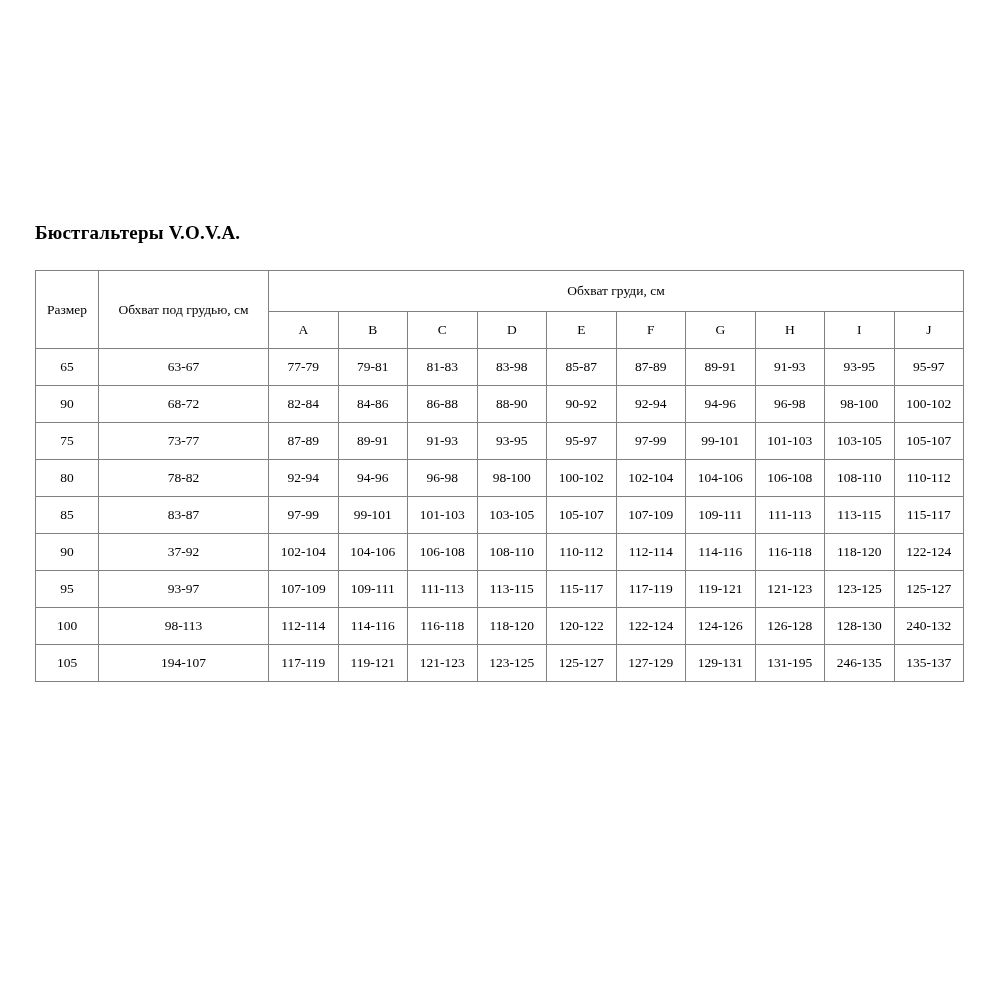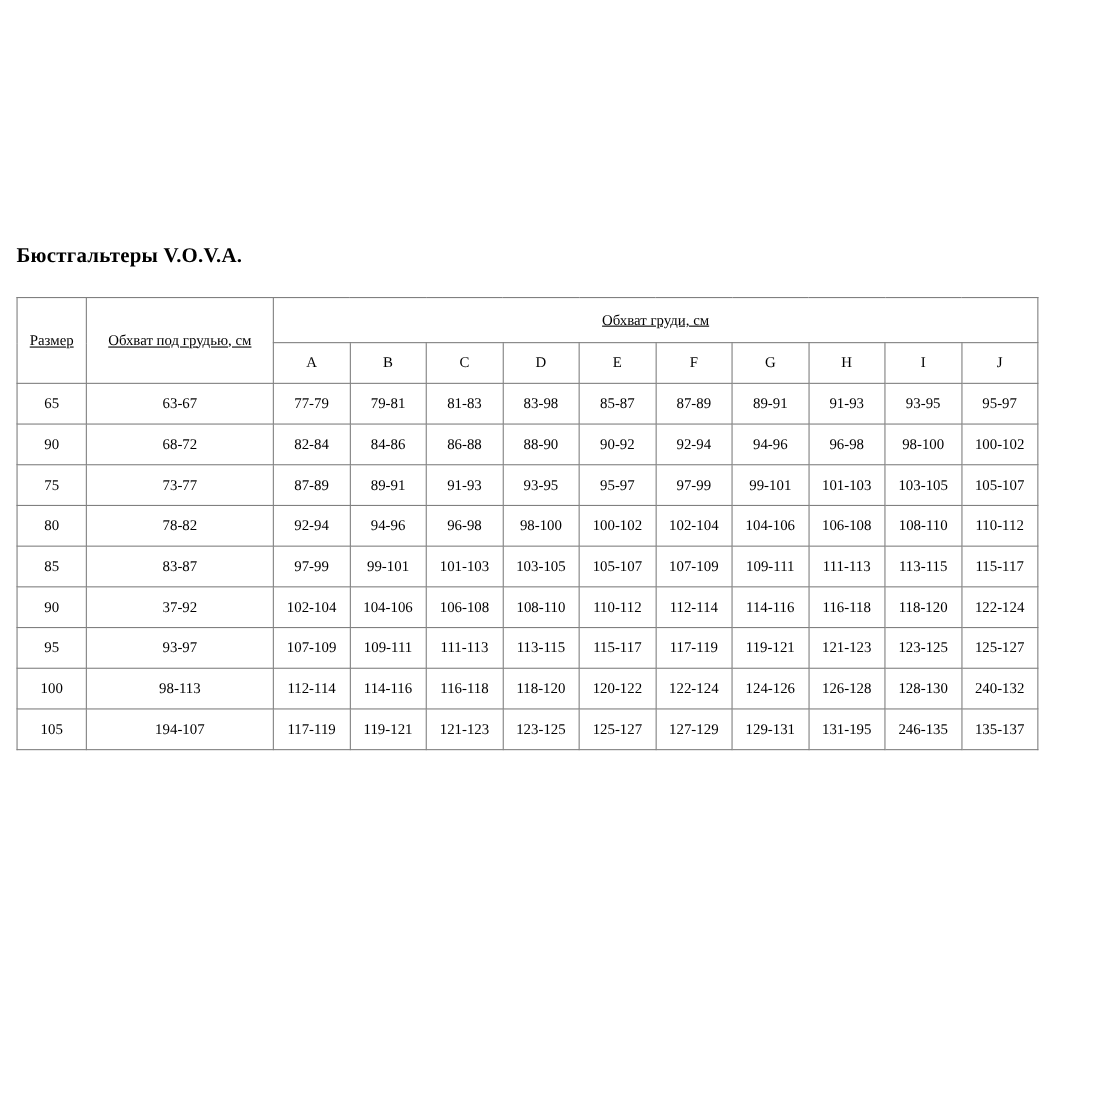--- a/index.html
+++ b/index.html
@@ -6,21 +6,21 @@
     margin: 0;
     padding: 0;
     background: #ffffff;
     font-family: "Liberation Serif", "DejaVu Serif", serif;
     color: #000000;
   }
   .page {
     width: 1000px;
     height: 868px;
     box-sizing: border-box;
-    padding: 222px 36px 0 15px;
+    padding: 222px 36px 0 35px;
     overflow: hidden;
   }
   .page-title {
     font-size: 19px;
     font-weight: bold;
     margin: 0 0 26px 0;
     letter-spacing: 0.2px;
   }
   table.size-chart {
     border-collapse: collapse;
@@ -34,21 +34,20 @@
     text-align: center;
     vertical-align: middle;
     padding: 0 2px;
     font-weight: normal;
     height: 36px;
     overflow: hidden;
     white-space: nowrap;
   }
   table.size-chart thead tr.group-row th {
     height: 40px;
-    text-decoration: underline;
   }
   col.c-size { width: 63px; }
   col.c-underbust { width: 170px; }
   col.c-cup { width: 69.5px; }
 </style>
 </head>
 <body>
 
 <div class="page">
   <h2 class="page-title">Бюстгальтеры V.O.V.A.</h2>

